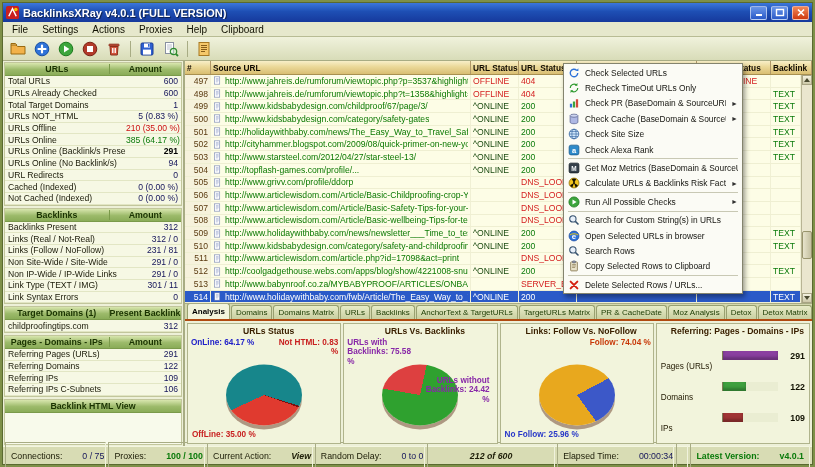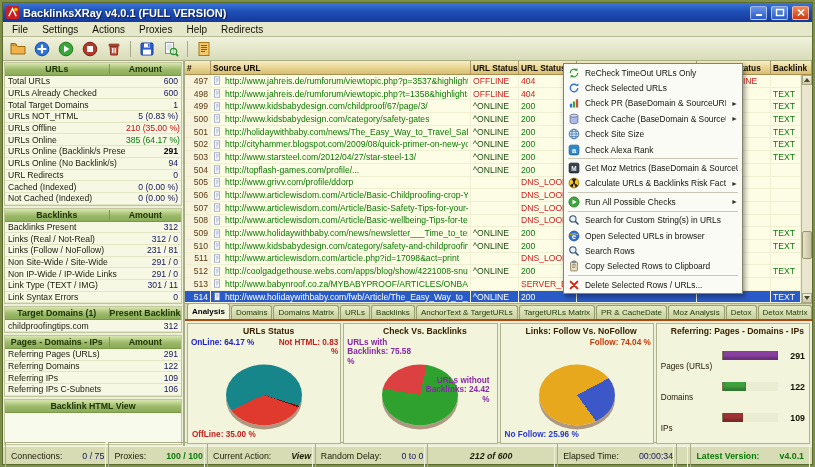--- a/index.html
+++ b/index.html
@@ -163,21 +163,21 @@
         </svg>
     </span>
   </div>
 
   <div class="menubar" id="menubar">
       <div class="menu-item">File</div>
       <div class="menu-item">Settings</div>
       <div class="menu-item">Actions</div>
       <div class="menu-item">Proxies</div>
       <div class="menu-item">Help</div>
-      <div class="menu-item">Redirects</div>
+      <div class="menu-item">Clipboard</div>
     </div>
   <div class="toolbar" id="toolbar">
       <div class="tool-btn">
         <span class="tool-icon">
           <svg viewBox="0 0 16 16">
             <path d="M1 4V2.5h4.5L7 4.2" fill="#F8D080" stroke="#9A6A10"></path>
             <path d="M1 4h5l1.5 1.5H15V13H1z" fill="#F2B24A" stroke="#9A6A10"></path>
           </svg>
         </span>
       </div>
@@ -701,36 +701,36 @@
           </div>
           <div class="vs-btn">
               <div class="tri-down"></div>
             </div>
         </div>
 
         <div class="ctx" id="ctxmenu">
             <div class="ctx-item">
               <span class="ctx-icon">
                 <svg viewBox="0 0 16 16">
+                  <path d="M13 8a5 5 0 1 1-1.6-3.7" fill="none" stroke="#2E72D8" stroke-width="1.8"></path>
+                  <path d="M13.8 1.6v3.6h-3.6z" fill="#2E72D8"></path>
+                </svg>
+              </span>
+              <span class="ctx-label">Check Selected URLs</span>
+            </div>
+            <div class="ctx-item">
+              <span class="ctx-icon">
+                <svg viewBox="0 0 16 16">
                   <path d="M3 8a5 5 0 0 1 8.4-3.7" fill="none" stroke="#2E9A2E" stroke-width="1.6"></path>
                   <path d="M12.6 1.4v3.6H9z" fill="#2E9A2E"></path>
                   <path d="M13 8a5 5 0 0 1-8.4 3.7" fill="none" stroke="#2E9A2E" stroke-width="1.6"></path>
                   <path d="M3.4 14.6V11H7z" fill="#2E9A2E"></path>
                 </svg>
               </span>
               <span class="ctx-label">ReCheck TimeOut URLs Only</span>
-            </div>
-            <div class="ctx-item">
-              <span class="ctx-icon">
-                <svg viewBox="0 0 16 16">
-                  <path d="M13 8a5 5 0 1 1-1.6-3.7" fill="none" stroke="#2E72D8" stroke-width="1.8"></path>
-                  <path d="M13.8 1.6v3.6h-3.6z" fill="#2E72D8"></path>
-                </svg>
-              </span>
-              <span class="ctx-label">Check Selected URLs</span>
             </div>
             <div class="ctx-item">
               <span class="ctx-icon">
                 <svg viewBox="0 0 16 16">
                   <rect x="2.5" y="9" width="3" height="5" fill="#2E72D8"></rect>
                   <rect x="6.5" y="6" width="3" height="8" fill="#3CA53C"></rect>
                   <rect x="10.5" y="3" width="3" height="11" fill="#D24A3C"></rect>
                 </svg>
               </span>
               <span class="ctx-label">Check PR (BaseDomain &amp; SourceURL)</span>
@@ -870,21 +870,21 @@
           <div class="pie-wrap">
               <div class="pie" id="pie0" style="background: conic-gradient(from 240deg, rgb(23, 134, 139) 0%, rgb(23, 134, 139) 64.17%, rgb(122, 16, 16) 64.17%, rgb(122, 16, 16) 65%, rgb(224, 58, 47) 65%, rgb(224, 58, 47) 100%);"></div>
             </div>
           <div class="labels-box" id="labels0">
               <span class="pie-label pos-top-left" style="color: rgb(32, 32, 200);">OnLine: 64.17 %</span>
               <span class="pie-label pos-top-right" style="color: rgb(200, 32, 32);">Not HTML: 0.83 %</span>
               <span class="pie-label pos-bottom-left" style="color: rgb(200, 32, 32);">OffLine: 35.00 %</span>
             </div>
         </div>
         <div class="panel">
-          <div class="panel-title">Check Vs. Backlinks</div>
+          <div class="panel-title">URLs Vs. Backlinks</div>
           <div class="pie-wrap">
               <div class="pie" id="pie1" style="background: conic-gradient(from 10deg, rgb(47, 161, 47) 0%, rgb(47, 161, 47) 75.58%, rgb(221, 64, 64) 75.58%, rgb(221, 64, 64) 100%);"></div>
             </div>
           <div class="labels-box" id="labels1">
               <span class="pie-label pos-top-left" style="color: rgb(136, 40, 168);">URLs with Backlinks: 75.58 %</span>
               <span class="pie-label pos-right" style="color: rgb(136, 40, 168);">URLs without Backlinks: 24.42 %</span>
             </div>
         </div>
         <div class="panel">
           <div class="panel-title">Links: Follow Vs. NoFollow</div>

